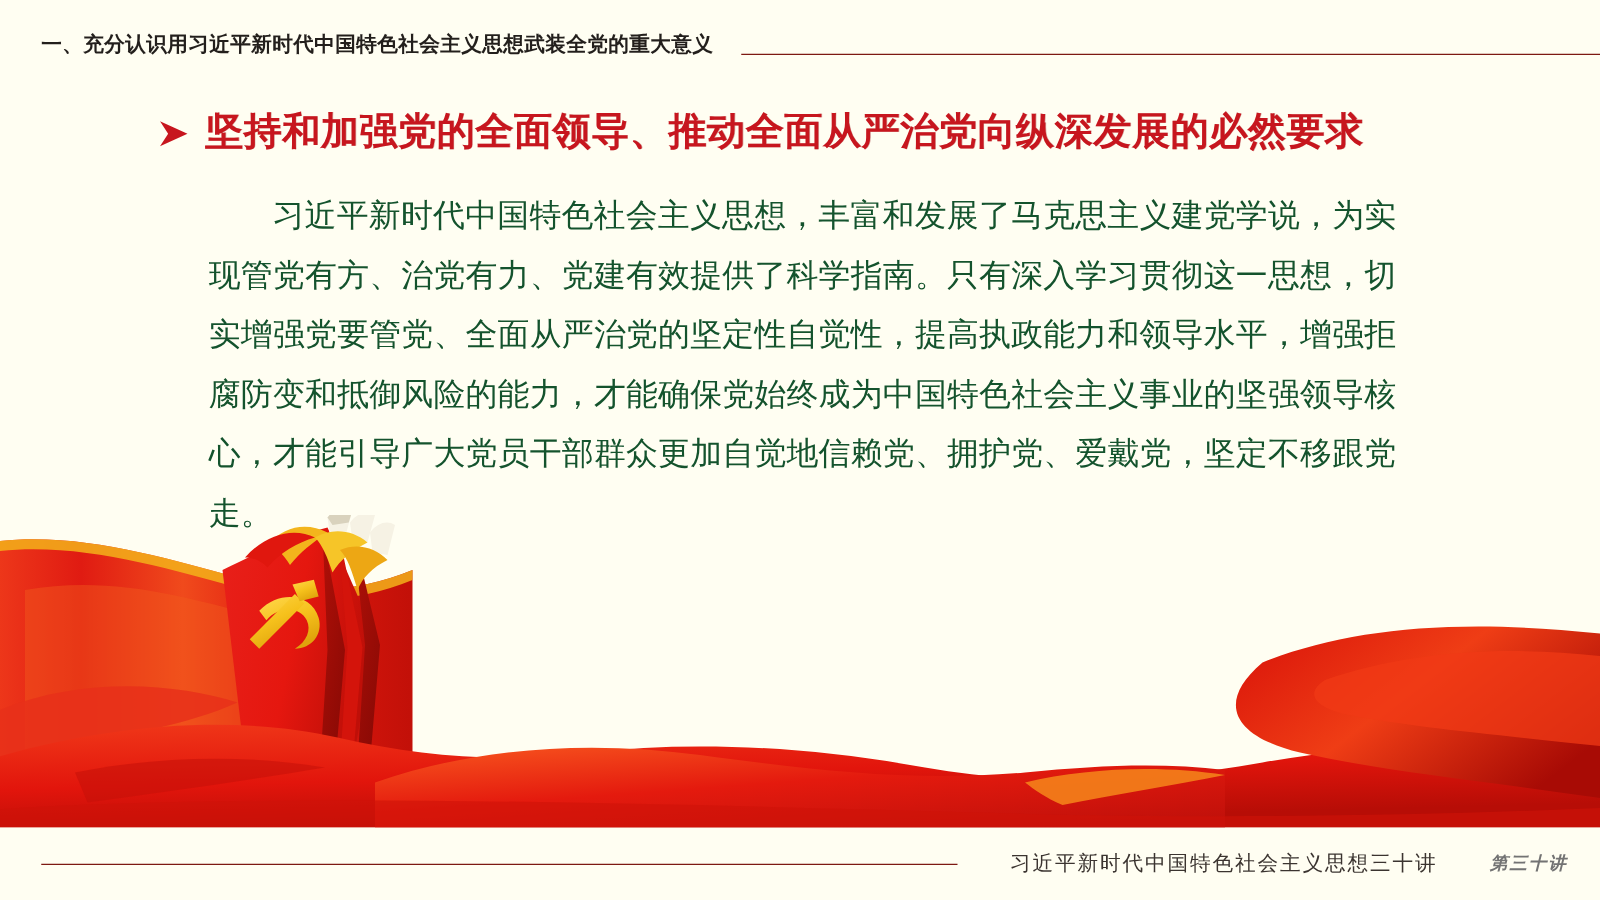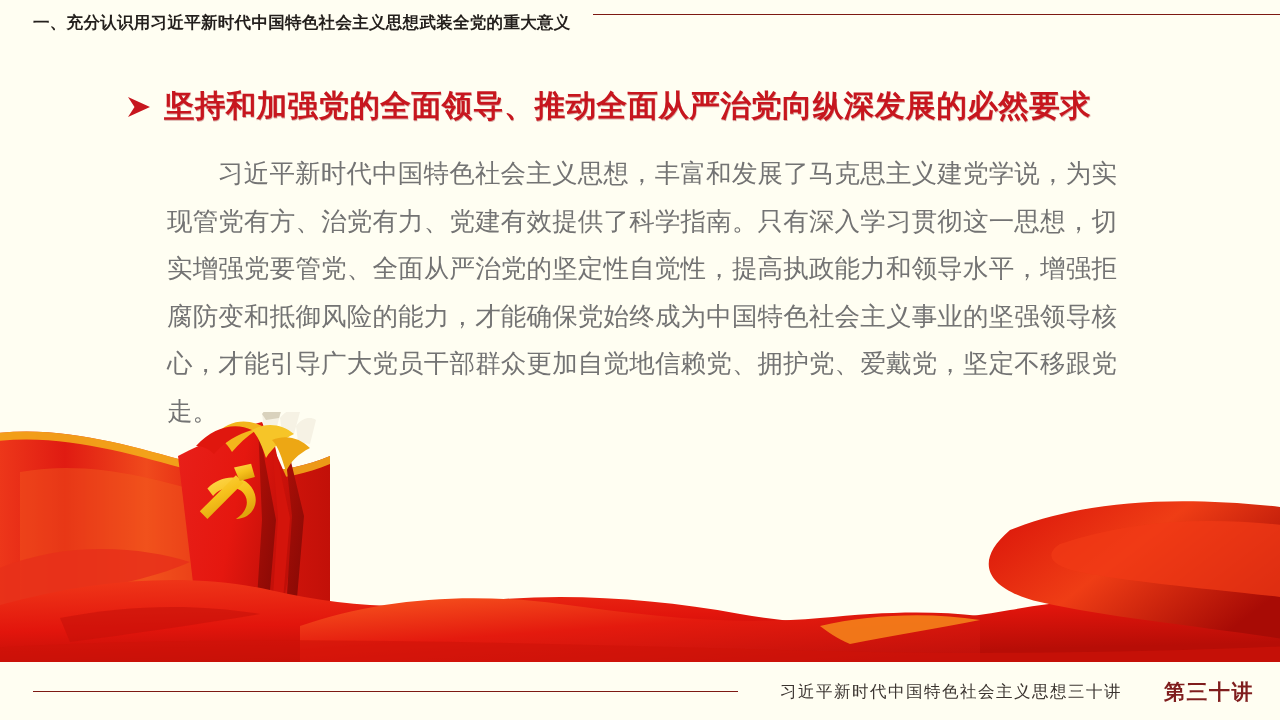--- a/index.html
+++ b/index.html
@@ -22,21 +22,21 @@
   }
 
   
   #header {
     position: absolute;
     top: 14px;
     left: 0;
     width: 1280px;
     height: 30px;
     display: flex;
-    align-items: flex-start;
+    align-items: flex-end;
   }
   #header-title {
     margin-left: 33px;
     font-size: 16.5px;
     font-weight: bold;
     color: #231f1c;
     letter-spacing: 0.3px;
     white-space: nowrap;
     line-height: 1;
   }
@@ -79,21 +79,21 @@
   }
 
   
   #body-text {
     position: absolute;
     top: 150px;
     left: 167px;
     width: 950px;
     font-size: 25.5px;
     line-height: 47.5px;
-    color: #737373;
+    color: #14532d;
     text-align: justify;
     text-justify: inter-character;
     text-indent: 51px;
     letter-spacing: 0.1px;
   }
 
   
   #decoration {
     position: absolute;
     left: 0;
@@ -123,24 +123,25 @@
   }
   #footer-label {
     font-size: 16.5px;
     color: #3b3430;
     letter-spacing: 1.5px;
     white-space: nowrap;
     margin-left: 14px;
     line-height: 1;
   }
   #footer-lecture {
-    font-size: 21px;
+    font-size: 14px;
     font-weight: bold;
-    color: #7f1d1d;
+    color: #737373;
     font-family: "DejaVu Serif", "Liberation Serif", serif;
+    font-style: italic;
     letter-spacing: 1.5px;
     white-space: nowrap;
     margin-left: 14px;
     margin-right: 26px;
     line-height: 1;
   }
 </style>
 </head>
 <body>
 

